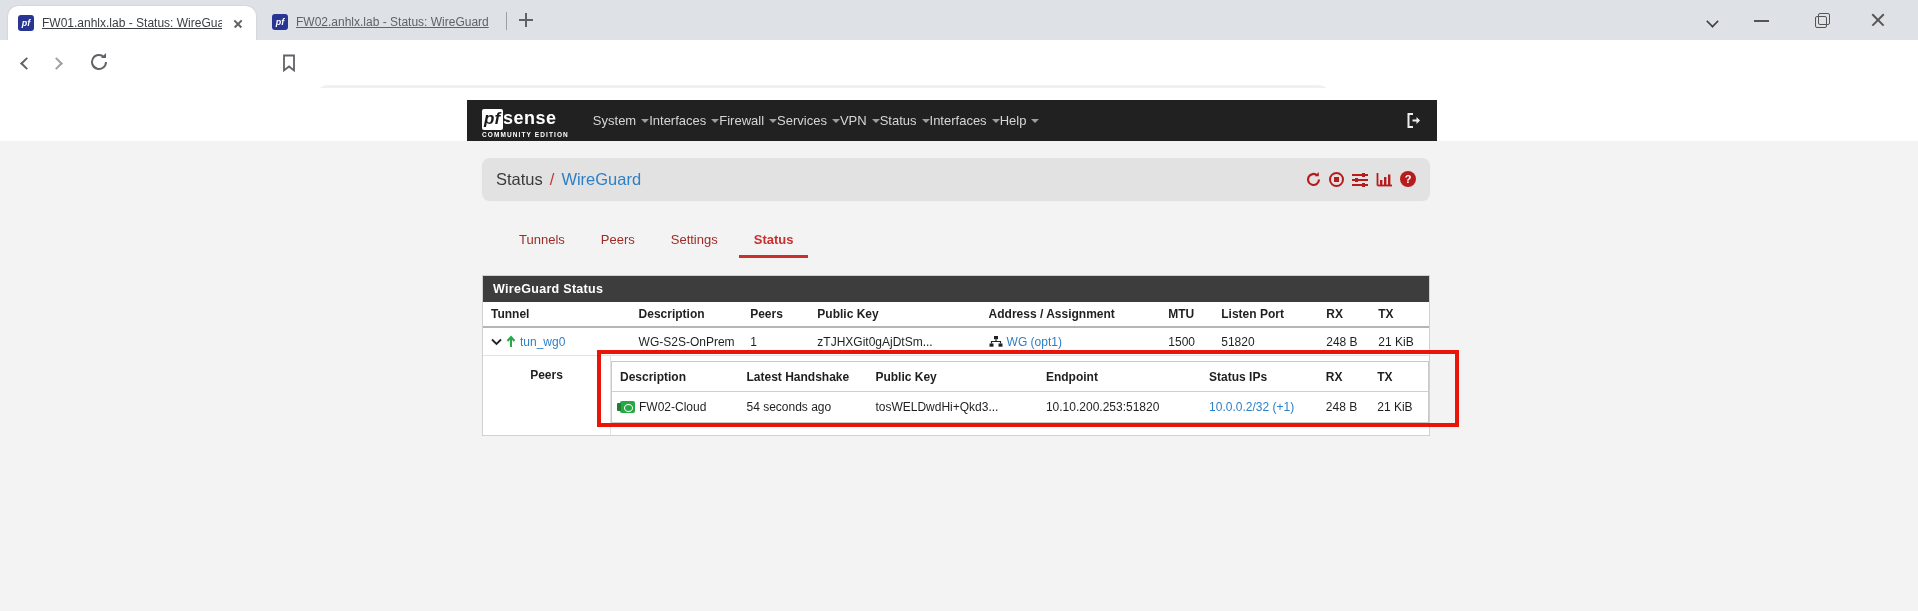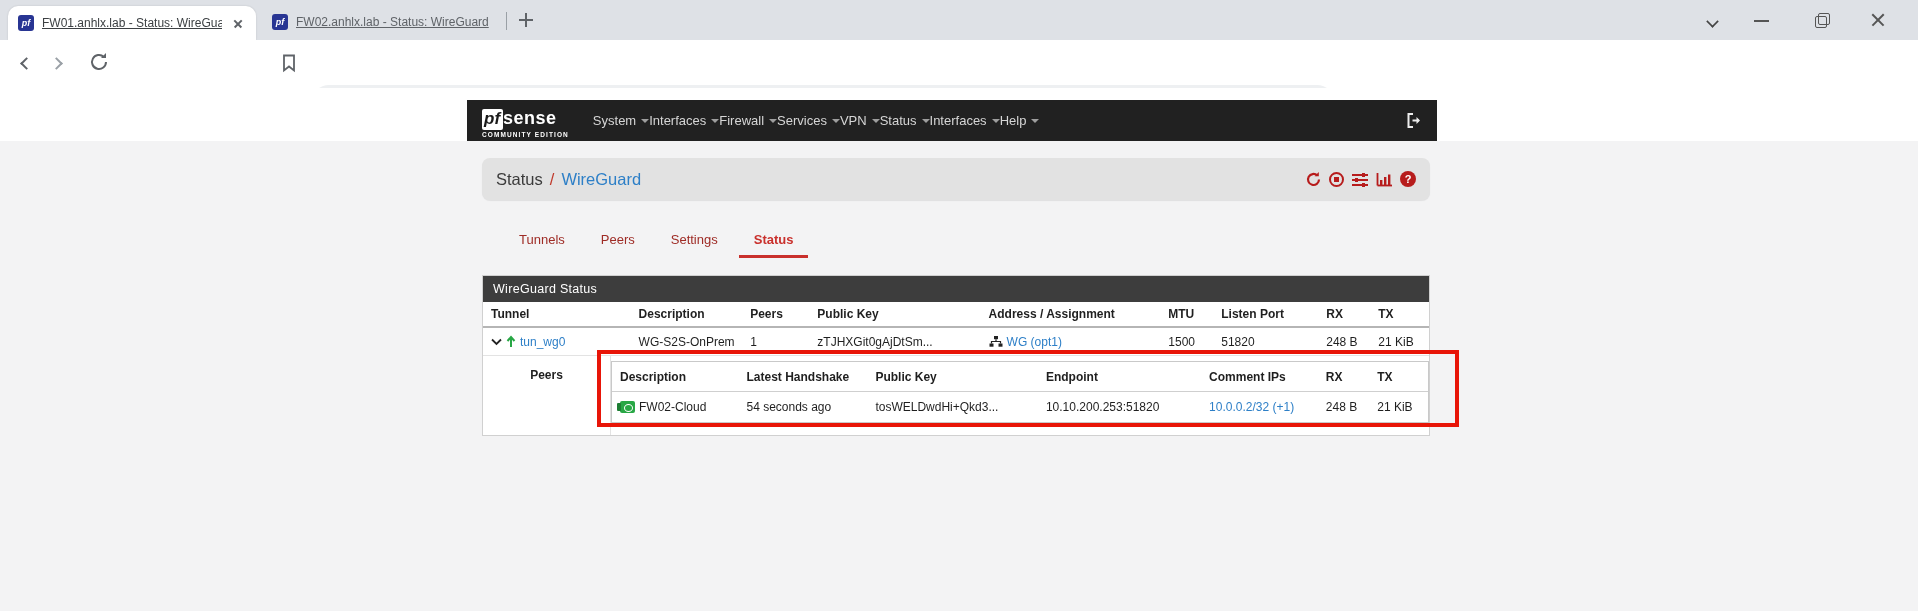--- a/index.html
+++ b/index.html
@@ -77,21 +77,21 @@
   .stop-circle i { display:block; width:5px; height:5px; background:#b71c1c; }
   .help-circle { width:16px; height:16px; background:#b71c1c; border-radius:50%; color:#fff; font-size:11px; font-weight:bold; display:flex; align-items:center; justify-content:center; }
 
   .pftabs { position:absolute; left:504px; top:228px; display:flex; font-size:13px; }
   .pftab { color:#9e2b25; padding:4px 15px 8px 15px; margin-right:6px; cursor:pointer; }
   .pftab.active { color:#c9302c; font-weight:bold; border-bottom:3px solid #c9302c; }
 
   .tblwrap { position:absolute; left:482px; width:948px; background:#fff; border:1px solid #d0d0d0; font-size:12px; color:#1f1f1f; }
   .tbl-status { top:275px; }
   .tbl-pkg { top:434px; }
-  .tbl-title { height:26px; background:#3d3d3d; color:#fff; font-weight:normal; font-size:12.5px; display:flex; align-items:center; padding-left:10px; letter-spacing:.3px; }
+  .tbl-title { height:26px; background:#3d3d3d; color:#fff; font-weight:bold; font-size:12.5px; display:flex; align-items:center; padding-left:10px; letter-spacing:.3px; }
   .grid-status { display:grid; grid-template-columns:15.6% 11.8% 7.1% 18.1% 19% 5.6% 11.1% 5.5% 6.2%; align-items:center; }
   .grid-pkg { display:grid; grid-template-columns:40.5% 13.8% 45.7%; align-items:center; }
   .hdr-row { height:26px; border-bottom:2px solid #b5b5b5; font-weight:bold; }
   .hdr-row > div, .data-row > div { padding-left:8px; white-space:nowrap; overflow:hidden; }
   .data-row { height:28px; border-bottom:1px solid #e3e3e3; }
   .link { color:#2d7fc7; cursor:pointer; text-decoration:none; }
   .cell-flex { display:flex; align-items:center; gap:4px; }
   .chdown { color:#222; font-size:11px; }
   .uparrow { color:#28a745; font-weight:bold; font-size:13px; }
 
@@ -411,21 +411,21 @@
     </div>
     <div class="peers-row">
       <div class="peers-label-cell">Peers</div>
       <div class="subtbl-zone">
         <div class="subtbl">
           <div class="grid-peer sub-hdr">
             <div>Description</div>
             <div>Latest Handshake</div>
             <div>Public Key</div>
             <div>Endpoint</div>
-            <div>Comment IPs</div>
+            <div>Status IPs</div>
             <div>RX</div>
             <div>TX</div>
           </div>
           <div class="grid-peer sub-row">
             <div class="cell-flex">
               <span class="peer-badge"></span>
               <span>FW02-Cloud</span>
             </div>
             <div>54 seconds ago</div>
             <div>tosWELDwdHi+Qkd3...</div>

